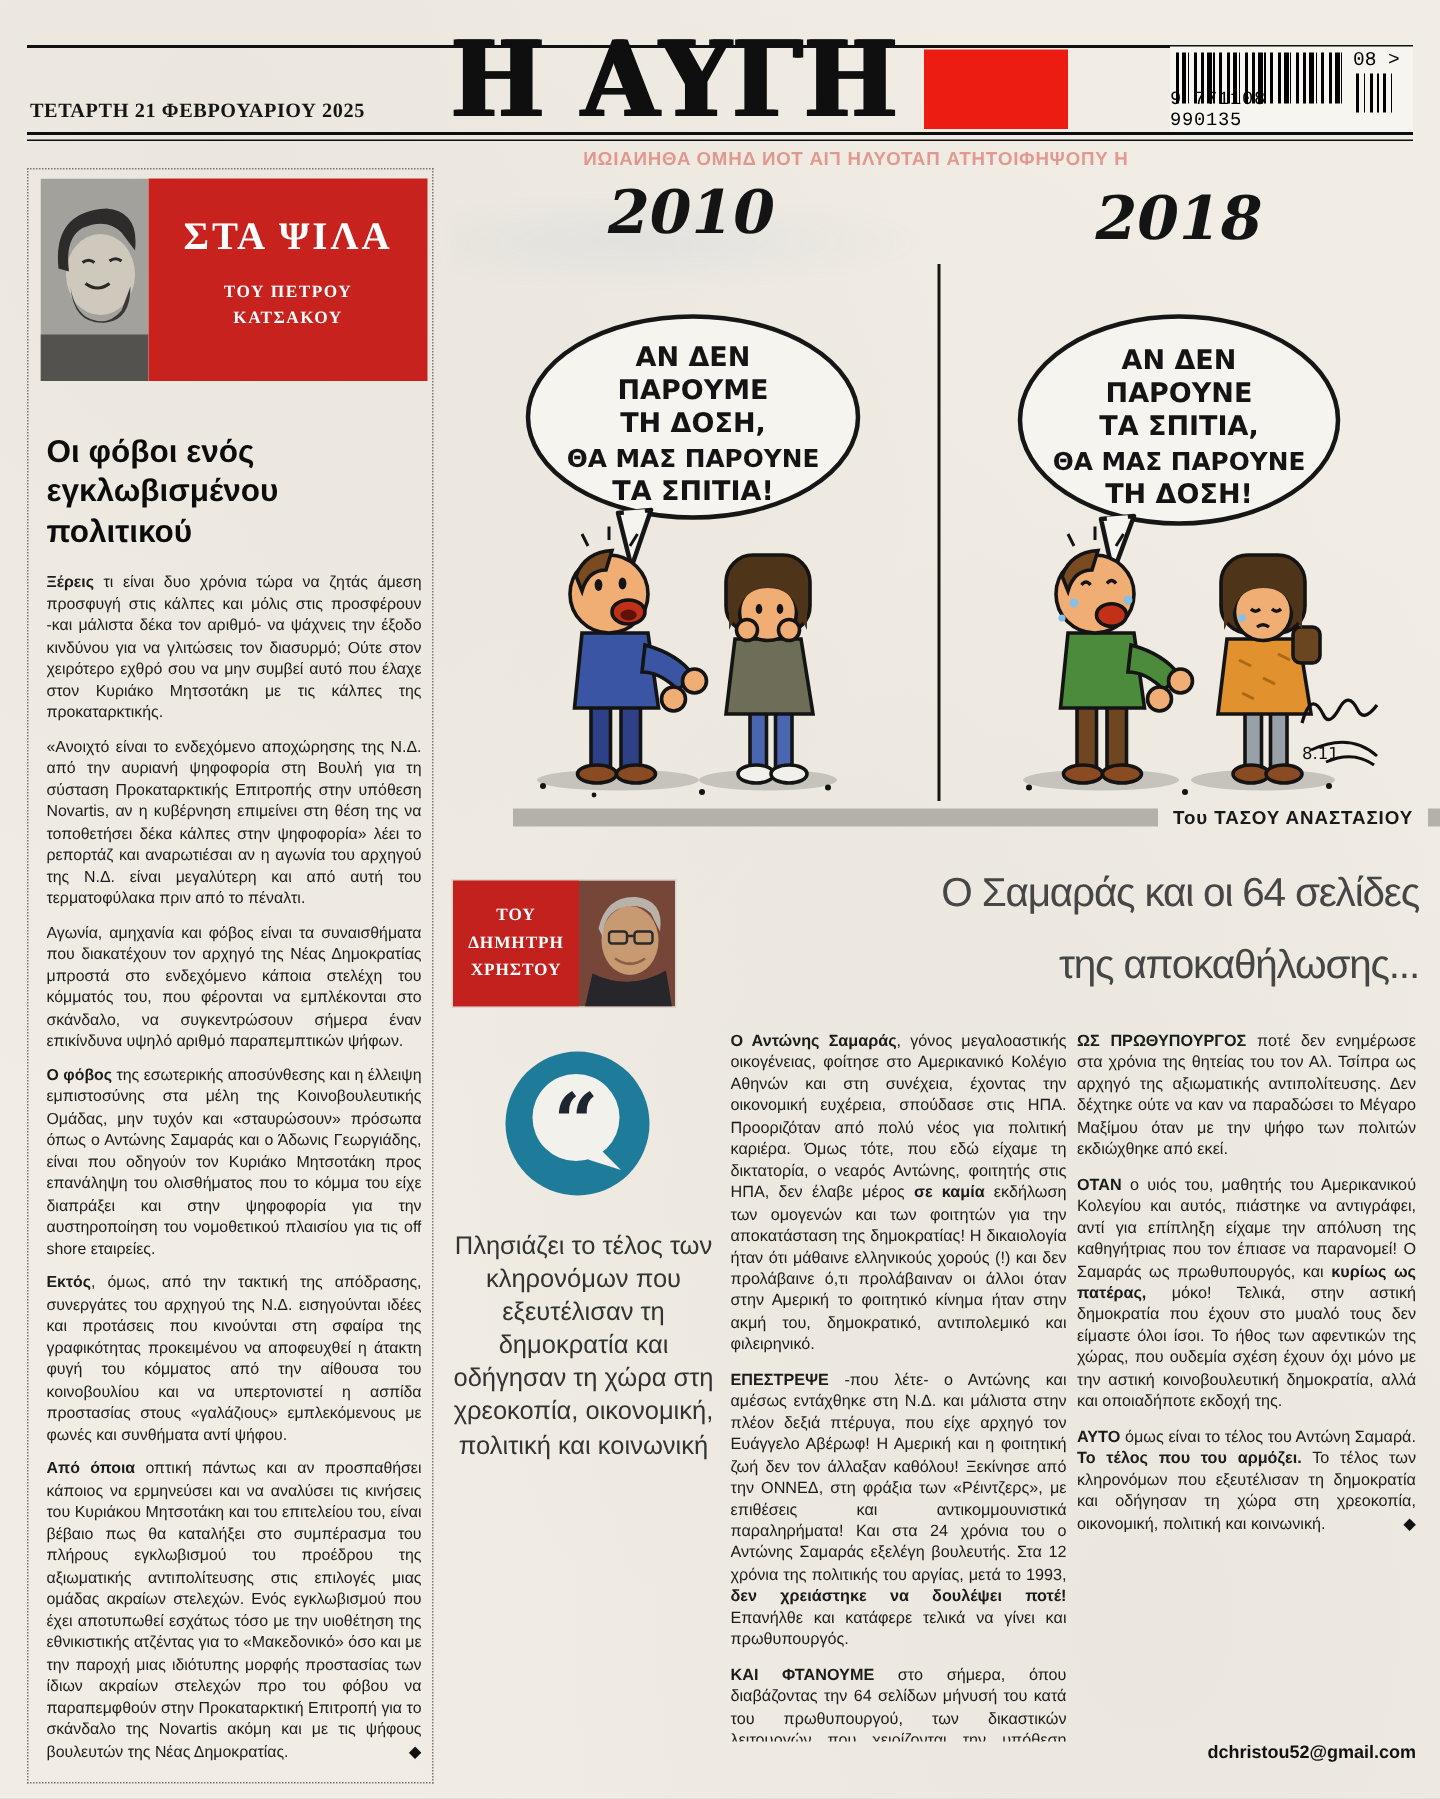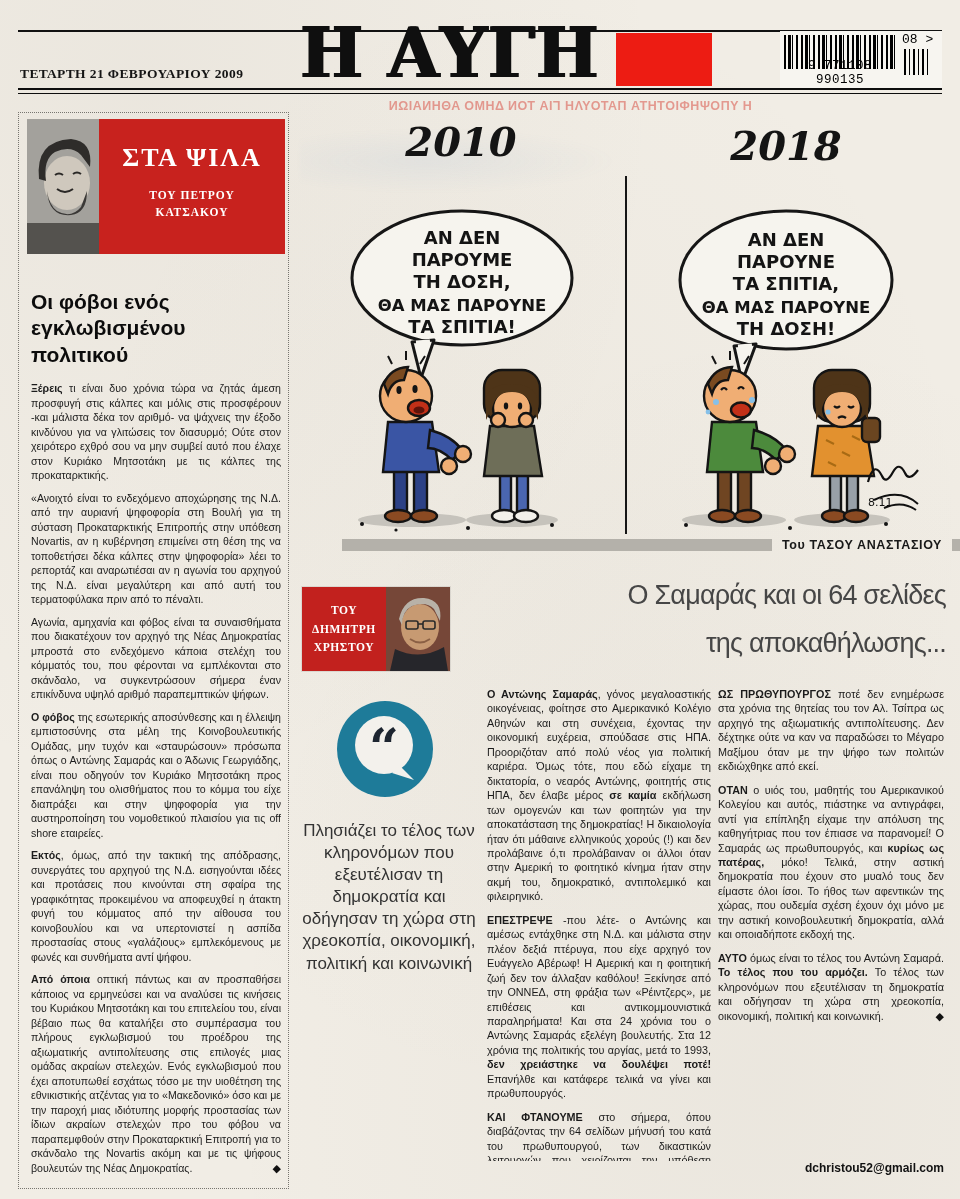--- a/index.html
+++ b/index.html
@@ -16,21 +16,21 @@
   .rule-b2{top:93px;left:18px;right:18px;height:1px;background:#0e0e0e;}
   .date{left:20px;top:66px;font-family:"Liberation Serif",serif;font-weight:bold;font-size:13.5px;letter-spacing:.4px;color:#151515;}
   .masthead{left:250px;top:20px;width:400px;text-align:center;font-family:"DejaVu Serif",serif;
     font-weight:bold;font-size:66px;line-height:66px;color:#0f0f0f;letter-spacing:1px;
     transform:scaleY(1.06);text-shadow:1.2px 0 #0f0f0f,-1.2px 0 #0f0f0f;}
   .red-square{left:616px;top:33px;width:96px;height:53px;background:#ed1c13;}
   .barcode{left:780px;top:31px;width:162px;height:58px;background:#f7f5f0;display:flex;}
   .bc-main{width:120px;position:relative;}
   .bc-bars{position:absolute;top:4px;left:4px;right:2px;height:34px;
     background:repeating-linear-gradient(90deg,#000 0 2px,transparent 2px 4px,#000 4px 7px,transparent 7px 8px,#000 8px 9px,transparent 9px 12px,#000 12px 14px,transparent 14px 17px);}
-  .bc-num{position:absolute;bottom:2px;left:0;right:0;text-align:center;font-family:"Liberation Mono",monospace;font-size:12.5px;color:#000;letter-spacing:.5px;}
+  .bc-num{position:absolute;bottom:2px;left:0;right:0;text-align:left;font-family:"Liberation Mono",monospace;font-size:12.5px;color:#000;letter-spacing:.5px;}
   .bc-addon{width:40px;position:relative;}
   .bc-addon-num{position:absolute;top:1px;left:2px;font-family:"Liberation Mono",monospace;font-size:13px;color:#000;}
   .bc-addon-bars{position:absolute;top:18px;left:4px;width:26px;height:26px;
     background:repeating-linear-gradient(90deg,#000 0 2px,transparent 2px 5px,#000 5px 6px,transparent 6px 9px);}
   
   .bleed-red{top:99px;left:305px;width:530px;text-align:center;transform:scaleX(-1);
     color:#d9554a;opacity:.55;font-weight:bold;font-size:12.5px;letter-spacing:.5px;}
   .bleed-blue{top:128px;left:300px;width:320px;height:66px;opacity:.5;
     background:radial-gradient(ellipse at 40% 50%,rgba(110,150,200,.18),transparent 70%);filter:blur(2px);}
   
@@ -75,21 +75,21 @@
   .email{left:718px;top:1161px;width:226px;text-align:right;font-weight:bold;font-size:12px;color:#111;}
   
   .bubble-line{font-family:"DejaVu Sans",sans-serif;font-weight:bold;fill:#141414;}
 </style>
 </head>
 <body>
 
 <div class="page">
 
   <div class="abs rule-top"></div>
-  <div class="abs date">ΤΕΤΑΡΤΗ 21 ΦΕΒΡΟΥΑΡΙΟΥ 2009</div>
+  <div class="abs date">ΤΕΤΑΡΤΗ 21 ΦΕΒΡΟΥΑΡΙΟΥ 2025</div>
   <div class="abs masthead">Η ΑΥΓΗ</div>
   <div class="abs red-square"></div>
   <div class="abs barcode">
     <div class="bc-main">
       <div class="bc-bars"></div>
       <div class="bc-num">9 771108 990135</div>
     </div>
     <div class="bc-addon">
       <div class="bc-addon-num">08 &gt;</div>
       <div class="bc-addon-bars"></div>

